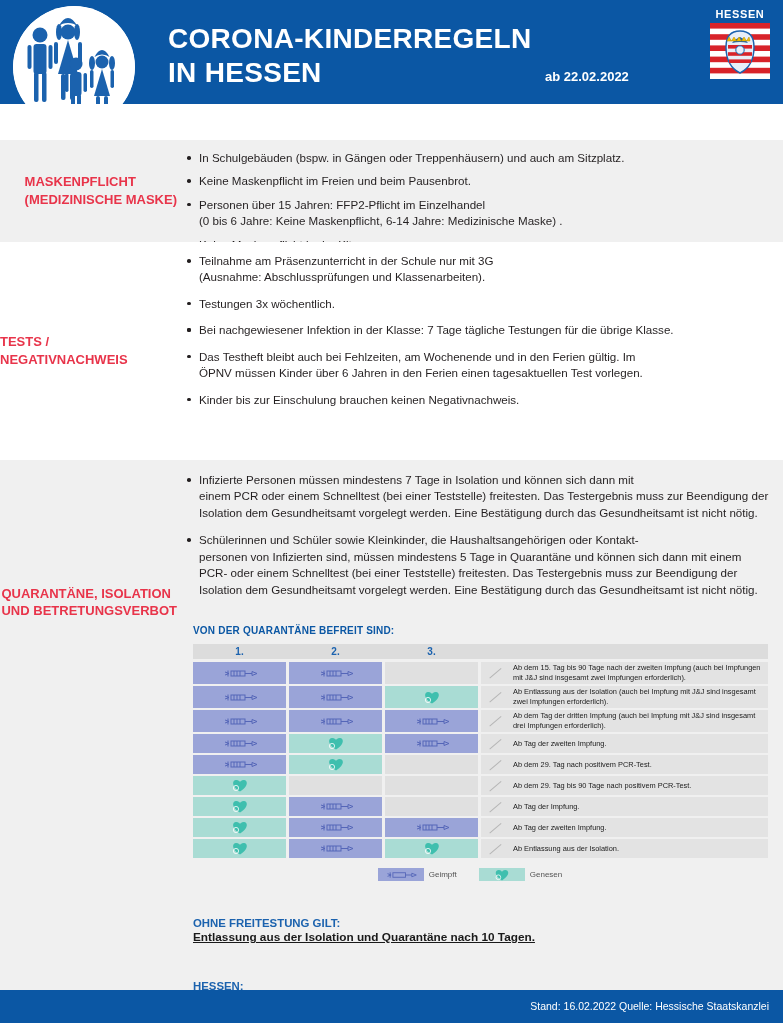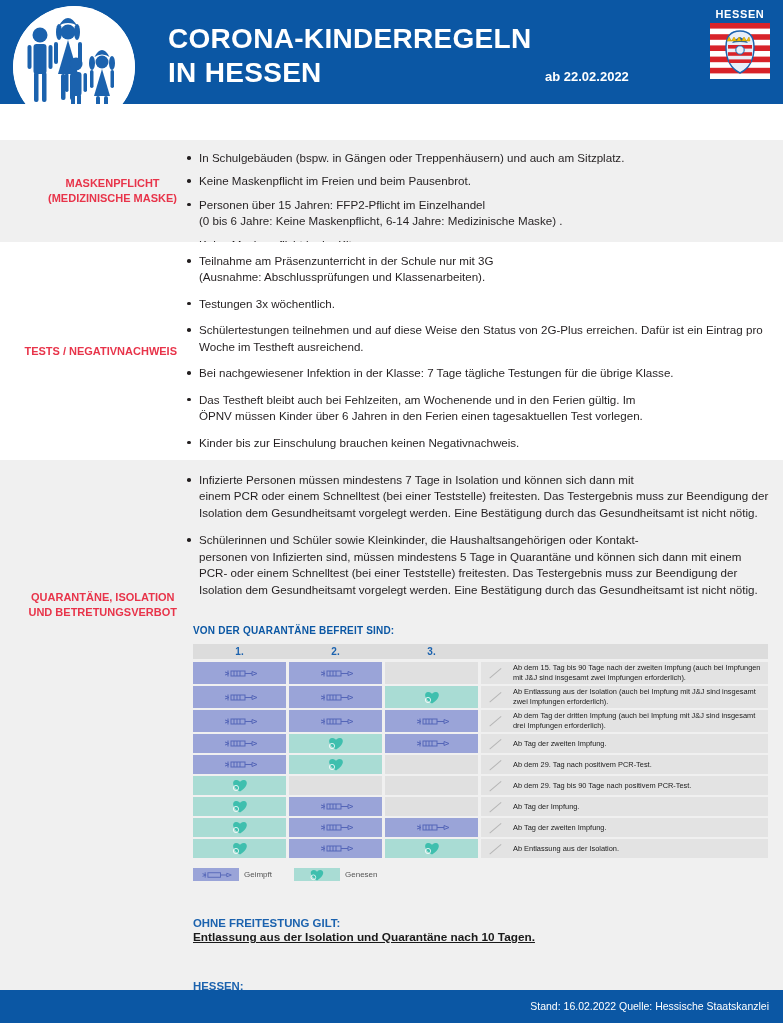--- a/index.html
+++ b/index.html
@@ -45,22 +45,22 @@
   .header-white-strip{
     position:absolute;left:0;top:104px;width:783px;height:36px;background:#ffffff;
   }
 
   
   .section{position:absolute;left:0;width:783px;display:flex;}
   .sec-gray{background:#f0f0f0;}
   .sec-white{background:#ffffff;}
   .sec-label{
     width:185px;flex:0 0 185px;
-    color:#e8344a;font-size:11px;font-weight:bold;line-height:1.35;
-    text-align:center;padding-right:8px;box-sizing:border-box;
+    color:#e8344a;font-size:13px;font-weight:bold;line-height:1.35;
+    text-align:left;padding-right:8px;box-sizing:border-box;
     display:flex;align-items:center;justify-content:flex-end;
   }
   .sec-label span{display:block;}
   .sec-body{flex:1;padding:12px 14px 12px 0;box-sizing:border-box;}
 
   ul.bullets{margin:0;padding:0;list-style:none;}
   ul.bullets li{
     position:relative;padding-left:14px;margin-bottom:9px;
     font-size:11.6px;line-height:1.42;color:#231f20;
   }
@@ -122,21 +122,21 @@
   .mdesc .slash:after{
     content:"";position:absolute;left:0;bottom:0;
     width:15px;height:1px;background:#b5b5b5;
     transform:rotate(-40deg);transform-origin:left bottom;
   }
   .mrow.tall{height:22px;}
 
   svg.sy,svg.hr{display:block;}
 
   
-  .legend{display:flex;align-items:center;margin:10px 0 0 8px;}
+  .legend{display:flex;align-items:center;margin:10px 0 0 8px;justify-content:center;}
   .legend-swatch{
     width:46px;height:13px;display:flex;align-items:center;justify-content:center;
     margin-right:5px;
   }
   .legend-swatch.vacc{background:#9aa4d8;}
   .legend-swatch.rec{background:#a9dcd4;}
   .legend-label{font-size:8px;color:#555;margin-right:22px;}
 
   
   .notes{margin:14px 0 0 8px;}
@@ -269,21 +269,20 @@
     <div class="sec-body">
       <ul class="bullets">
         <li>
           <span>Teilnahme am Präsenzunterricht in der Schule nur mit 3G</span>
           <span class="sub">(Ausnahme: Abschlussprüfungen und Klassenarbeiten).</span>
         </li>
         <li>
           <span>Testungen 3x wöchentlich.</span>
         </li>
         <li>
-          <span class="sub">Schülertestungen teilnehmen und auf diese Weise den Status von 2G-Plus erreichen. Dafür ist ein Eintrag pro Woche im Testheft ausreichend.</span>
         </li>
         <li>
           <span>Bei nachgewiesener Infektion in der Klasse: 7 Tage tägliche Testungen für die übrige Klasse.</span>
         </li>
         <li>
           <span>Das Testheft bleibt auch bei Fehlzeiten, am Wochenende und in den Ferien gültig. Im</span>
           <span class="sub">ÖPNV müssen Kinder über 6 Jahren in den Ferien einen tagesaktuellen Test vorlegen.</span>
         </li>
         <li>
           <span>Kinder bis zur Einschulung brauchen keinen Negativnachweis.</span>

